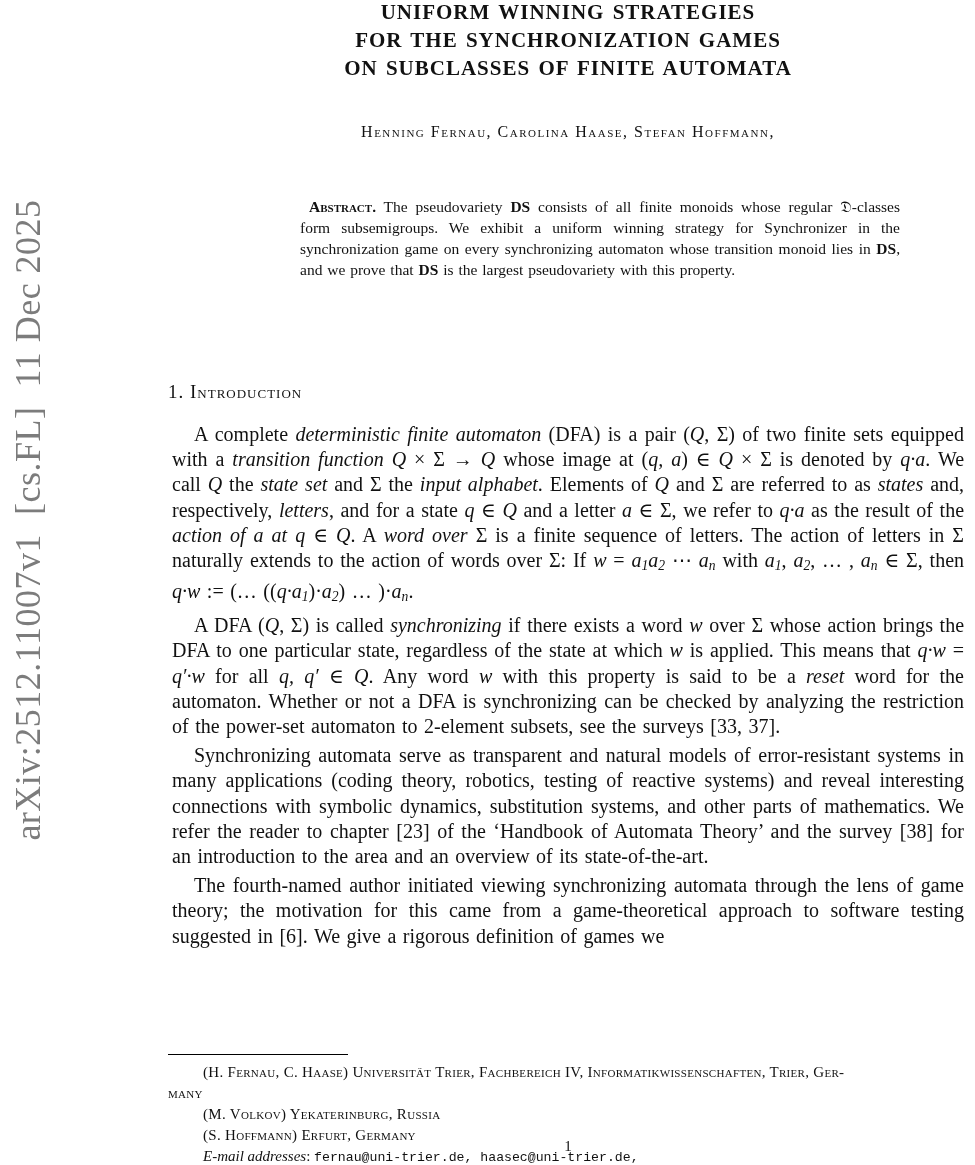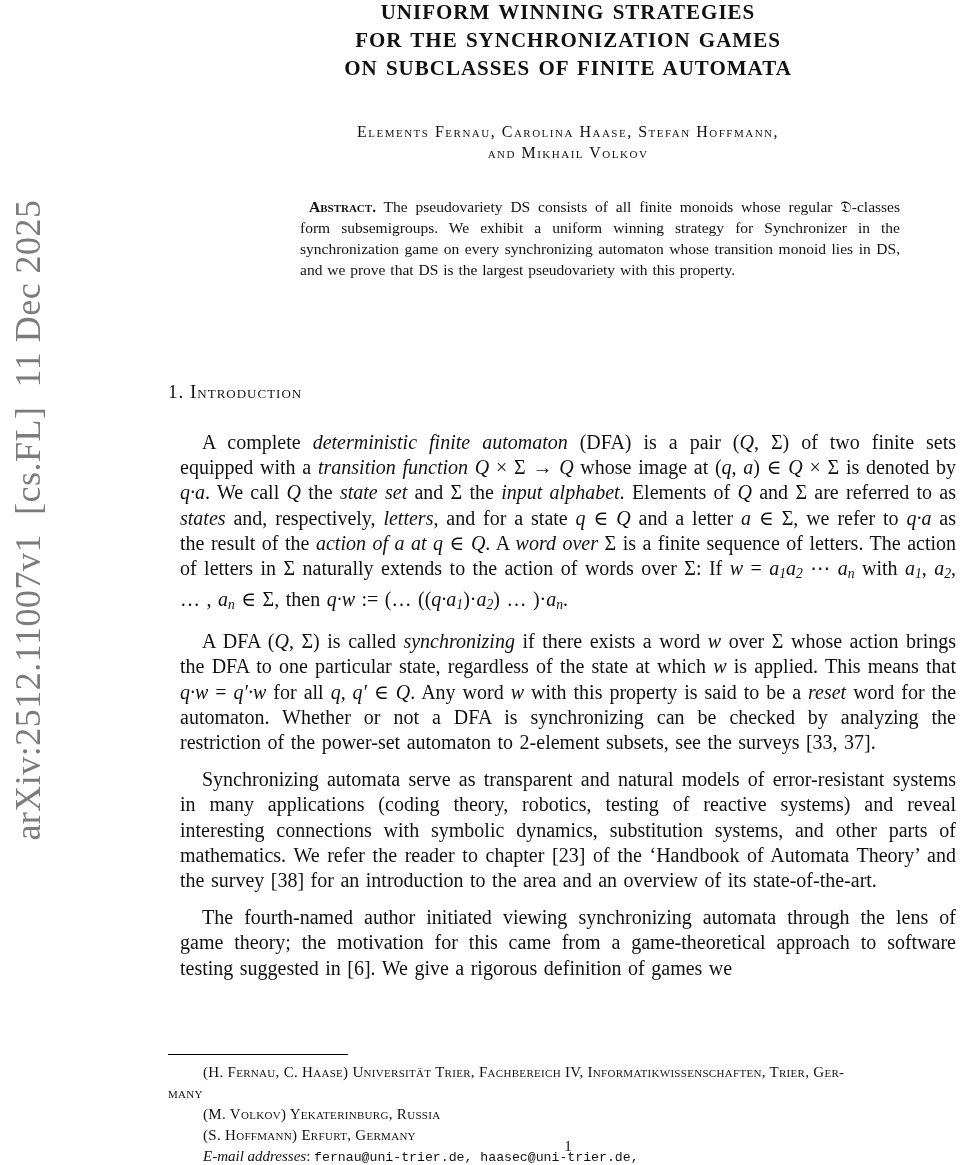--- a/index.html
+++ b/index.html
@@ -16,52 +16,51 @@
   .title{position:absolute;top:-2px;left:0;width:800px;text-align:center;
     font-weight:bold;font-size:21px;line-height:28px;letter-spacing:1px;word-spacing:2px;}
   .authors{position:absolute;top:121px;left:0;width:800px;text-align:center;
     font-variant:small-caps;font-size:16px;line-height:21px;letter-spacing:1.5px;}
   .abstract{position:absolute;top:196px;left:132px;width:600px;
     font-size:15.5px;line-height:21px;text-align:justify;text-indent:9px;word-spacing:1px;}
   .section-heading{position:absolute;top:381px;left:0;width:800px;text-align:left;
     font-variant:small-caps;font-size:19px;letter-spacing:1px;}
   .body-text{position:absolute;top:418px;left:0;width:800px;
     font-size:20px;line-height:25.2px;text-align:justify;word-spacing:1.5px;}
-  .body-text p{margin:12px;text-indent:22px;}
+  .body-text p{margin:4px;text-indent:22px;}
   .footnote-area{position:absolute;top:1054px;left:0;width:800px;font-size:15px;line-height:21px;}
   .footnote-rule{width:180px;border-top:1.5px solid #000;margin:0 0 7px 0;}
   .fn-line{margin:0;}
   .fn-sc{font-variant:small-caps;letter-spacing:0.3px;}
   .fn-indent{padding-left:35px;}
   .page-number{position:absolute;top:1138px;left:0;width:800px;text-align:center;font-size:15px;}
   
   .seg-i{font-style:italic;}
-  .seg-b{font-weight:normal;}
+  .seg-b{font-weight:bold;}
   .seg-sc{font-variant:small-caps;font-weight:bold;}
   .seg-tt{font-family:Liberation Mono, monospace;font-size:0.88em;}
   .seg-sub{font-size:0.68em;vertical-align:-0.25em;font-style:italic;}
 </style>
 </head>
 <body>
 
 <div class="page">
 
   <div class="arxiv-stamp">arXiv:2512.11007v1  [cs.FL]  11 Dec 2025</div>
 
   <div class="content">
 
     <div class="title">
       <div>UNIFORM WINNING STRATEGIES</div>
       <div>FOR THE SYNCHRONIZATION GAMES</div>
       <div>ON SUBCLASSES OF FINITE AUTOMATA</div>
     </div>
 
     <div class="authors">
-      <div>Elements Fernau, Carolina Haase, Stefan Hoffmann,</div>
-      <div>and Mikhail Volkov</div>
+      <div>Henning Fernau, Carolina Haase, Stefan Hoffmann,</div>
     </div>
 
     <div class="abstract"><span class="seg-sc">Abstract.</span><span>  The pseudovariety </span><span class="seg-b">DS</span><span> consists of all finite monoids whose regular 𝔇-classes form subsemigroups.  We exhibit a uniform winning strategy for Synchronizer in the synchronization game on every synchronizing automaton whose transition monoid lies in </span><span class="seg-b">DS</span><span>, and we prove that </span><span class="seg-b">DS</span><span> is the largest pseudovariety with this property.</span></div>
 
     <div class="section-heading">1. Introduction</div>
 
     <div class="body-text">
       <p><span>A complete </span><span class="seg-i">deterministic finite automaton</span><span> (DFA) is a pair (</span><span class="seg-i">Q</span><span>, Σ) of two finite sets equipped with a </span><span class="seg-i">transition function</span><span> </span><span class="seg-i">Q</span><span> × Σ → </span><span class="seg-i">Q</span><span> whose image at (</span><span class="seg-i">q, a</span><span>) ∈ </span><span class="seg-i">Q</span><span> × Σ is denoted by </span><span class="seg-i">q·a</span><span>. We call </span><span class="seg-i">Q</span><span> the </span><span class="seg-i">state set</span><span> and Σ the </span><span class="seg-i">input alphabet</span><span>. Elements of </span><span class="seg-i">Q</span><span> and Σ are referred to as </span><span class="seg-i">states</span><span> and, respectively, </span><span class="seg-i">letters</span><span>, and for a state </span><span class="seg-i">q</span><span> ∈ </span><span class="seg-i">Q</span><span> and a letter </span><span class="seg-i">a</span><span> ∈ Σ, we refer to </span><span class="seg-i">q·a</span><span> as the result of the </span><span class="seg-i">action of a at q</span><span> ∈ </span><span class="seg-i">Q</span><span>. A </span><span class="seg-i">word over</span><span> Σ is a finite sequence of letters.  The action of letters in Σ naturally extends to the action of words over Σ: If </span><span class="seg-i">w</span><span> = </span><span class="seg-i">a</span><span class="seg-sub">1</span><span class="seg-i">a</span><span class="seg-sub">2</span><span> ⋯ </span><span class="seg-i">a</span><span class="seg-sub">n</span><span> with </span><span class="seg-i">a</span><span class="seg-sub">1</span><span>, </span><span class="seg-i">a</span><span class="seg-sub">2</span><span>, … , </span><span class="seg-i">a</span><span class="seg-sub">n</span><span> ∈ Σ, then </span><span class="seg-i">q·w</span><span> := (… ((</span><span class="seg-i">q·a</span><span class="seg-sub">1</span><span>)·</span><span class="seg-i">a</span><span class="seg-sub">2</span><span>) … )·</span><span class="seg-i">a</span><span class="seg-sub">n</span><span>.</span></p>
       <p><span>A DFA (</span><span class="seg-i">Q</span><span>, Σ) is called </span><span class="seg-i">synchronizing</span><span> if there exists a word </span><span class="seg-i">w</span><span> over Σ whose action brings the DFA to one particular state, regardless of the state at which </span><span class="seg-i">w</span><span> is applied. This means that </span><span class="seg-i">q·w</span><span> = </span><span class="seg-i">q′·w</span><span> for all </span><span class="seg-i">q, q′</span><span> ∈ </span><span class="seg-i">Q</span><span>. Any word </span><span class="seg-i">w</span><span> with this property is said to be a </span><span class="seg-i">reset</span><span> word for the automaton. Whether or not a DFA is synchronizing can be checked by analyzing the restriction of the power-set automaton to 2-element subsets, see the surveys [33, 37].</span></p>
       <p><span>Synchronizing automata serve as transparent and natural models of error-resistant systems in many applications (coding theory, robotics, testing of reactive systems) and reveal interesting connections with symbolic dynamics, substitution systems, and other parts of mathematics.  We refer the reader to chapter [23] of the ‘Handbook of Automata Theory’ and the survey [38] for an introduction to the area and an overview of its state-of-the-art.</span></p>

